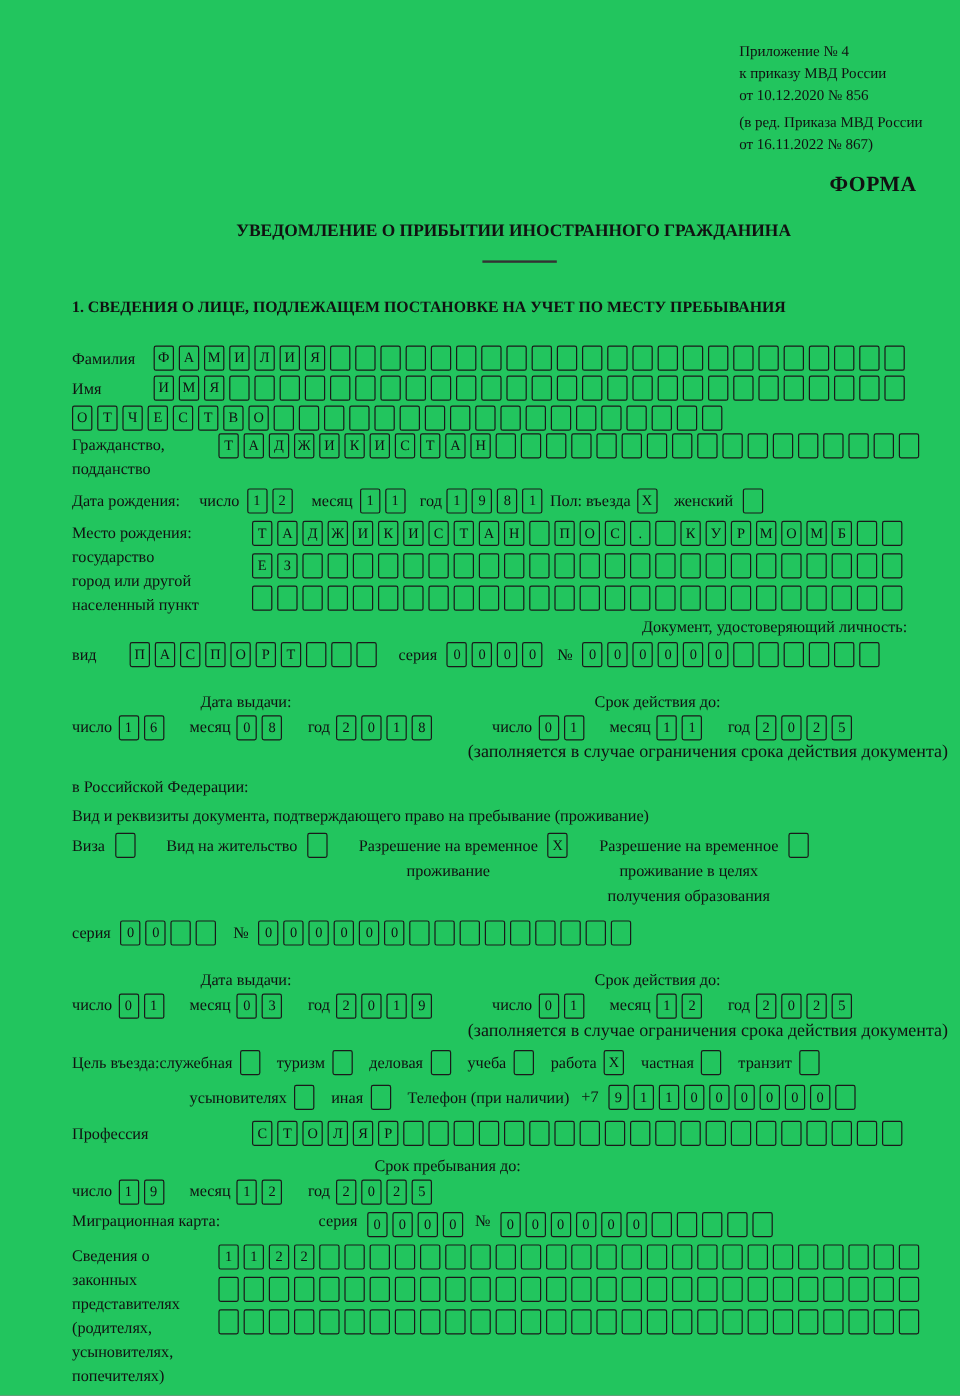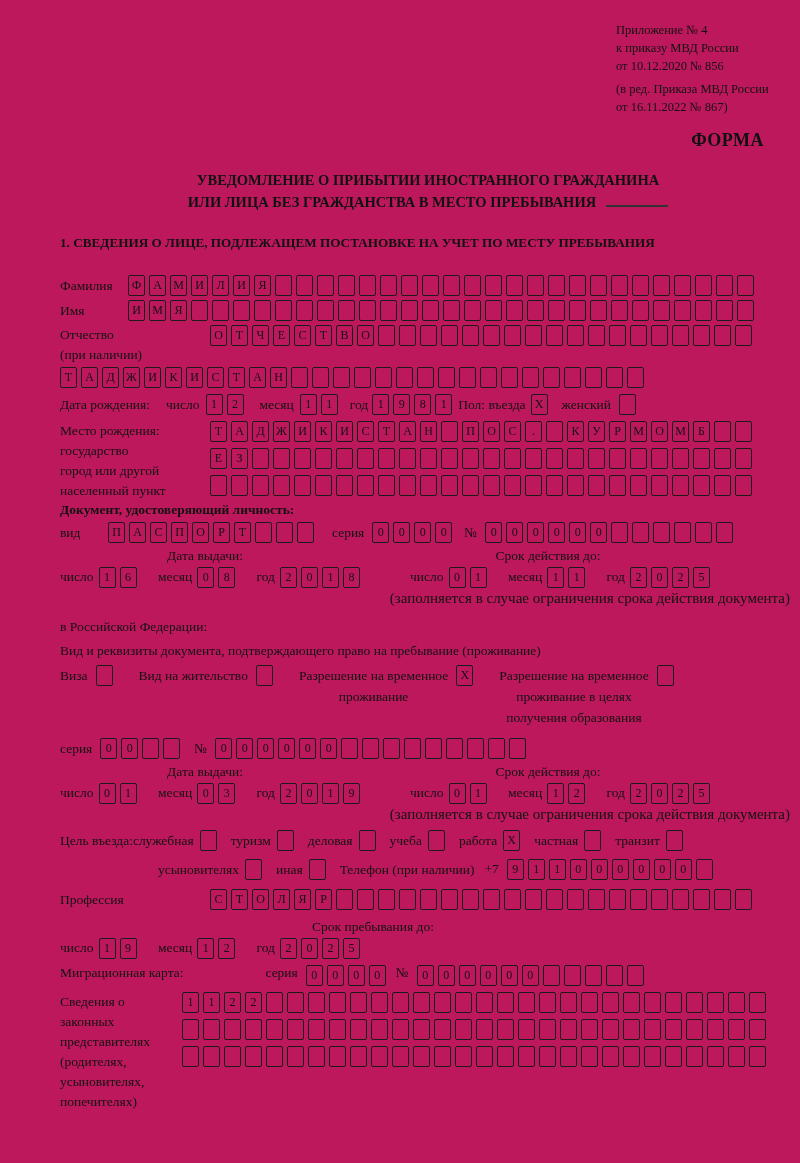--- a/index.html
+++ b/index.html
@@ -1,19 +1,19 @@
 <!DOCTYPE html>
 <html><head>
 <meta charset="utf-8">
 <style>
   html,body{margin:0;padding:0;background:#888;}
   .page{
-    width:800px;height:1163px;box-sizing:border-box;background:#be185d;
+    width:800px;height:1163px;box-sizing:border-box;background:#22c55e;
     margin:0 auto;position:relative;
-    padding:21px 4px 0 60px;
+    padding:34px 4px 0 60px;
     font-family:"Liberation Serif","DejaVu Serif",serif;
     color:#111;font-size:13.5px;overflow:hidden;
   }
   
   .ref-block{margin-left:556px;width:180px;line-height:18px;font-size:12.5px;}
   .ref-amend{margin-top:5px;}
   .forma{margin-top:14px;text-align:right;padding-right:32px;font-weight:bold;font-size:18px;letter-spacing:.5px;}
   
   .title{margin-top:18px;text-align:center;font-weight:bold;font-size:14.5px;line-height:22px;}
   .title-underline{display:inline-block;width:62px;border-bottom:2px solid #333;height:12px;margin-left:10px;}
@@ -30,21 +30,21 @@
   
   .frow{display:flex;align-items:flex-start;margin-top:4px;}
   .frow .lbl{line-height:21px;}
   .w68{width:68px;flex:none;}
   .w120{width:122px;flex:none;}
   .w147{width:150px;flex:none;}
   .two-line div{line-height:20px;}
   .mt2{margin-top:2px;}
   .stack .rline{margin-bottom:6px;white-space:nowrap;}
   
-  .dates-block{display:flex;margin-top:4px;}
+  .dates-block{display:flex;margin-top:20px;}
   .dcol-l{width:350px;flex:none;}
   .dcol-r{flex:1;}
   .dhead{text-align:center;line-height:18px;padding-right:60px;}
   .dcol-r .dhead{padding-right:110px;}
   .dline{white-space:nowrap;margin-top:2px;}
   .dline .dlbl{margin-right:5px;}
   .dline .grp{margin-right:14px;}
   .limit-note{font-size:15px;text-align:right;padding-right:6px;margin-top:2px;}
   
   .rvp-head{margin-top:8px;line-height:24px;}
@@ -54,21 +54,21 @@
   .gapl{margin-left:26px;}
   
   .optrow{display:flex;align-items:flex-start;margin-top:7px;}
   .optrow .opt-lbl{margin:0 6px 0 14px;line-height:22px;}
   .optrow .opt-lbl:first-child{margin-left:0;}
   .purpose2{padding-left:98px;}
   .phone-wrap{margin-left:26px;white-space:nowrap;}
   .phone-prefix{margin-right:8px;}
   
   .ml-label div{line-height:20px;}
-  .center-head{text-align:left;font-weight:bold;margin-top:8px;padding-right:40px;}
+  .center-head{text-align:right;font-weight:normal;margin-top:8px;padding-right:40px;}
   .reps-note{font-size:12px;margin-top:16px;margin-left:26px;}
   .mig-row{display:flex;margin-top:6px;}
   .mig-row .mig-gap{width:82px;flex:none;}
 </style>
 </head>
 <body>
 
 <div class="page">
 
   <div class="ref-block">
@@ -78,44 +78,44 @@
     <div class="ref-amend">
       <div>(в ред. Приказа МВД России</div>
       <div>от 16.11.2022 № 867)</div>
     </div>
   </div>
 
   <div class="forma">ФОРМА</div>
 
   <div class="title">
     <div>УВЕДОМЛЕНИЕ О ПРИБЫТИИ ИНОСТРАННОГО ГРАЖДАНИНА</div>
-    <div><span>ИЛИ ЛИЦА БЕЗ ГРАЖДАНСТВА В МЕСТО ПРЕБЫВАНИЯ</span><span class="title-underline"></span></div>
+    <div><span class="title-underline"></span></div>
   </div>
 
   <div class="sec-heading">1. СВЕДЕНИЯ О ЛИЦЕ, ПОДЛЕЖАЩЕМ ПОСТАНОВКЕ НА УЧЕТ ПО МЕСТУ ПРЕБЫВАНИЯ</div>
 
   <div class="frow" style="margin-top:24px;">
     <span class="lbl w68">Фамилия</span>
     <span class="cellrow"><span class="cell">Ф</span><span class="cell">А</span><span class="cell">М</span><span class="cell">И</span><span class="cell">Л</span><span class="cell">И</span><span class="cell">Я</span><span class="cell"></span><span class="cell"></span><span class="cell"></span><span class="cell"></span><span class="cell"></span><span class="cell"></span><span class="cell"></span><span class="cell"></span><span class="cell"></span><span class="cell"></span><span class="cell"></span><span class="cell"></span><span class="cell"></span><span class="cell"></span><span class="cell"></span><span class="cell"></span><span class="cell"></span><span class="cell"></span><span class="cell"></span><span class="cell"></span><span class="cell"></span><span class="cell"></span><span class="cell"></span></span>
   </div>
 
   <div class="frow">
     <span class="lbl w68">Имя</span>
     <span class="cellrow"><span class="cell">И</span><span class="cell">М</span><span class="cell">Я</span><span class="cell"></span><span class="cell"></span><span class="cell"></span><span class="cell"></span><span class="cell"></span><span class="cell"></span><span class="cell"></span><span class="cell"></span><span class="cell"></span><span class="cell"></span><span class="cell"></span><span class="cell"></span><span class="cell"></span><span class="cell"></span><span class="cell"></span><span class="cell"></span><span class="cell"></span><span class="cell"></span><span class="cell"></span><span class="cell"></span><span class="cell"></span><span class="cell"></span><span class="cell"></span><span class="cell"></span><span class="cell"></span><span class="cell"></span><span class="cell"></span></span>
   </div>
 
   <div class="frow">
-    <span class="lbl w147 two-line">
-      <div>Отчество</div>
-      <div>(при наличии)</div>
-    </span>
     <span class="cellrow"><span class="cell">О</span><span class="cell">Т</span><span class="cell">Ч</span><span class="cell">Е</span><span class="cell">С</span><span class="cell">Т</span><span class="cell">В</span><span class="cell">О</span><span class="cell"></span><span class="cell"></span><span class="cell"></span><span class="cell"></span><span class="cell"></span><span class="cell"></span><span class="cell"></span><span class="cell"></span><span class="cell"></span><span class="cell"></span><span class="cell"></span><span class="cell"></span><span class="cell"></span><span class="cell"></span><span class="cell"></span><span class="cell"></span><span class="cell"></span><span class="cell"></span></span>
   </div>
 
   <div class="frow mt2">
+    <span class="lbl w120 two-line">
+      <div>Гражданство,</div>
+      <div>подданство</div>
+    </span>
     <span class="cellrow"><span class="cell">Т</span><span class="cell">А</span><span class="cell">Д</span><span class="cell">Ж</span><span class="cell">И</span><span class="cell">К</span><span class="cell">И</span><span class="cell">С</span><span class="cell">Т</span><span class="cell">А</span><span class="cell">Н</span><span class="cell"></span><span class="cell"></span><span class="cell"></span><span class="cell"></span><span class="cell"></span><span class="cell"></span><span class="cell"></span><span class="cell"></span><span class="cell"></span><span class="cell"></span><span class="cell"></span><span class="cell"></span><span class="cell"></span><span class="cell"></span><span class="cell"></span><span class="cell"></span><span class="cell"></span></span>
   </div>
 
   <div class="frow" style="margin-top:6px;white-space:nowrap;">
     <span class="lbl" style="width:106px;flex:none;">Дата рождения:</span>
     <span class="lbl dlbl" style="margin-right:6px;">число</span>
     <span class="cellrow" style="margin-right:12px;"><span class="cell">1</span><span class="cell">2</span></span>
     <span class="lbl dlbl" style="margin-right:6px;">месяц</span>
     <span class="cellrow" style="margin-right:8px;"><span class="cell">1</span><span class="cell">1</span></span>
     <span class="lbl dlbl" style="margin-right:4px;">год</span>

